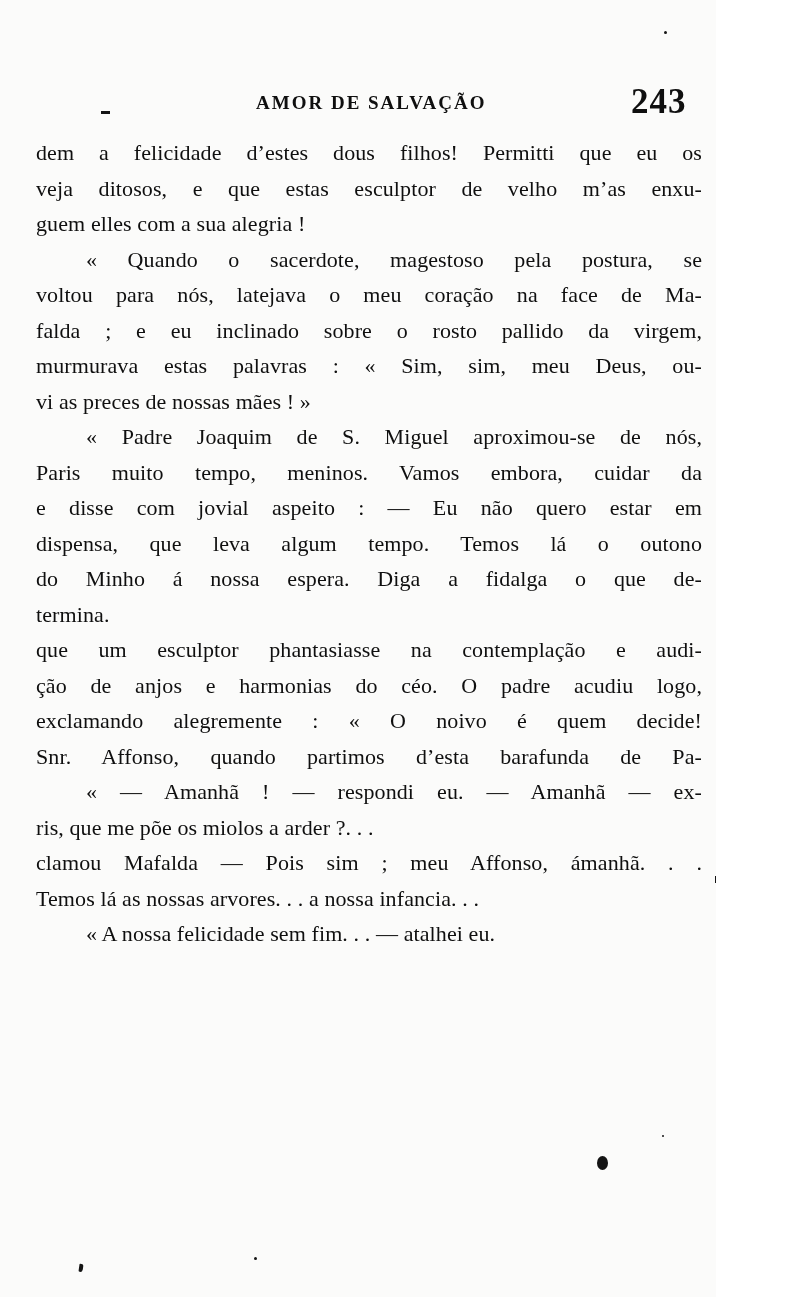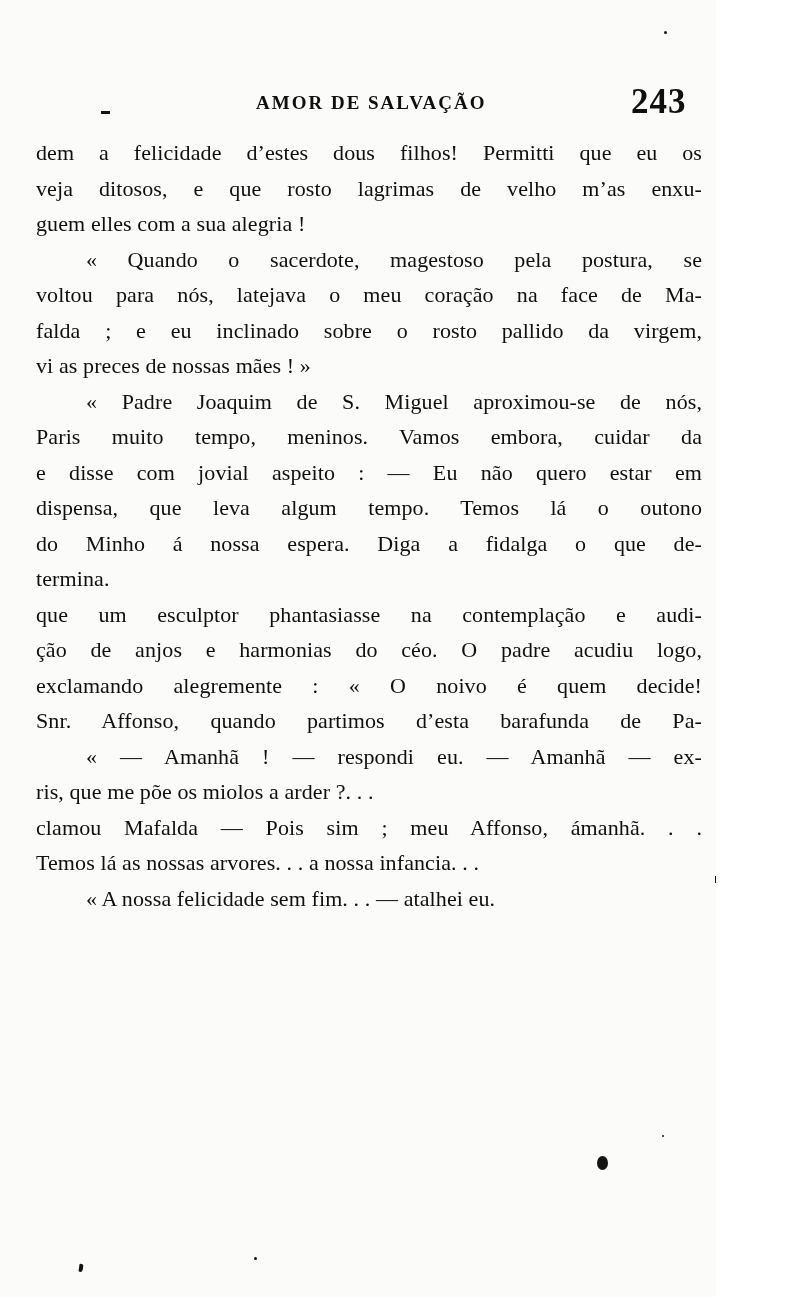--- a/index.html
+++ b/index.html
@@ -69,26 +69,27 @@
 
 <div class="page">
 
   <span class="running-title">AMOR DE SALVAÇÃO</span>
 
   <span class="page-number">243</span>
 
   <div class="body-text">
 
     <div class="line">dem a felicidade d’estes dous filhos! Permitti que eu os</div>
-    <div class="line">veja ditosos, e que rosto lagrimas de velho m’as enxu-</div>
+    <div class="line">veja ditosos, e que estas esculptor de velho m’as enxu-</div>
     <div class="line last">guem elles com a sua alegria !</div>
 
     <div class="line ind">« Quando o sacerdote, magestoso pela postura, se</div>
     <div class="line">voltou para nós, latejava o meu coração na face de Ma-</div>
     <div class="line">falda ; e eu inclinado sobre o rosto pallido da virgem,</div>
+    <div class="line">murmurava estas palavras : « Sim, sim, meu Deus, ou-</div>
     <div class="line last">vi as preces de nossas mães ! »</div>
 
     <div class="line ind">« Padre Joaquim de S. Miguel aproximou-se de nós,</div>
     <div class="line">Paris muito tempo, meninos. Vamos embora, cuidar da</div>
     <div class="line">e disse com jovial aspeito : — Eu não quero estar em</div>
     <div class="line">dispensa, que leva algum tempo. Temos lá o outono</div>
     <div class="line">do Minho á nossa espera. Diga a fidalga o que de-</div>
     <div class="line last">termina.</div>
 
     <div class="line">que um esculptor phantasiasse na contemplação e audi-</div>

